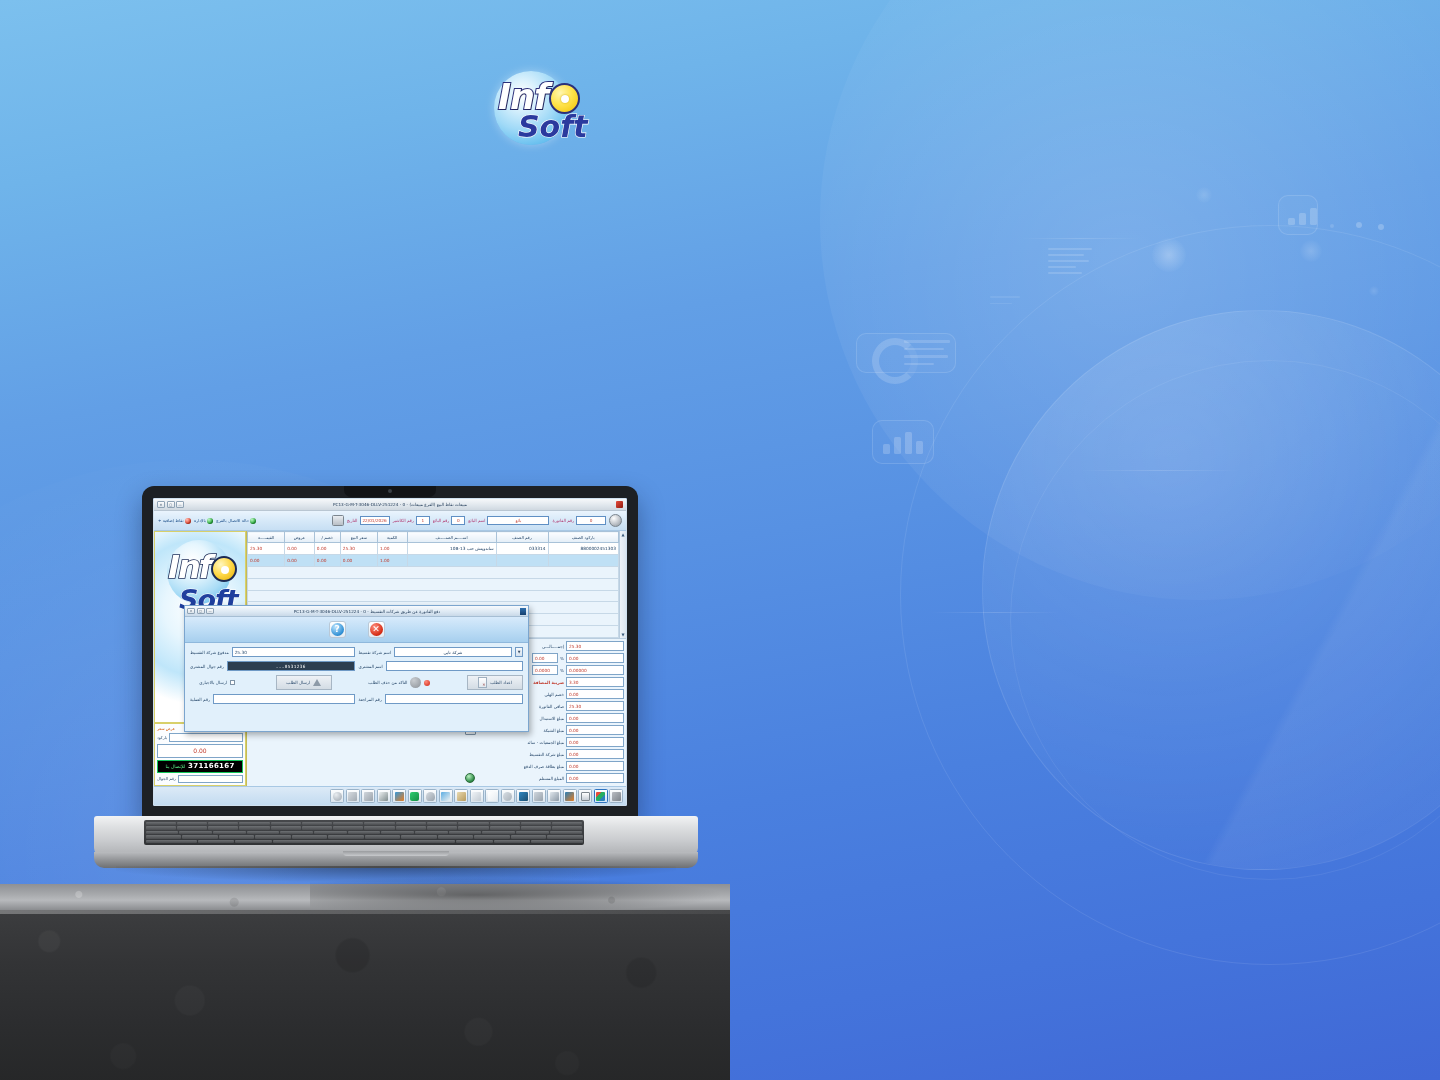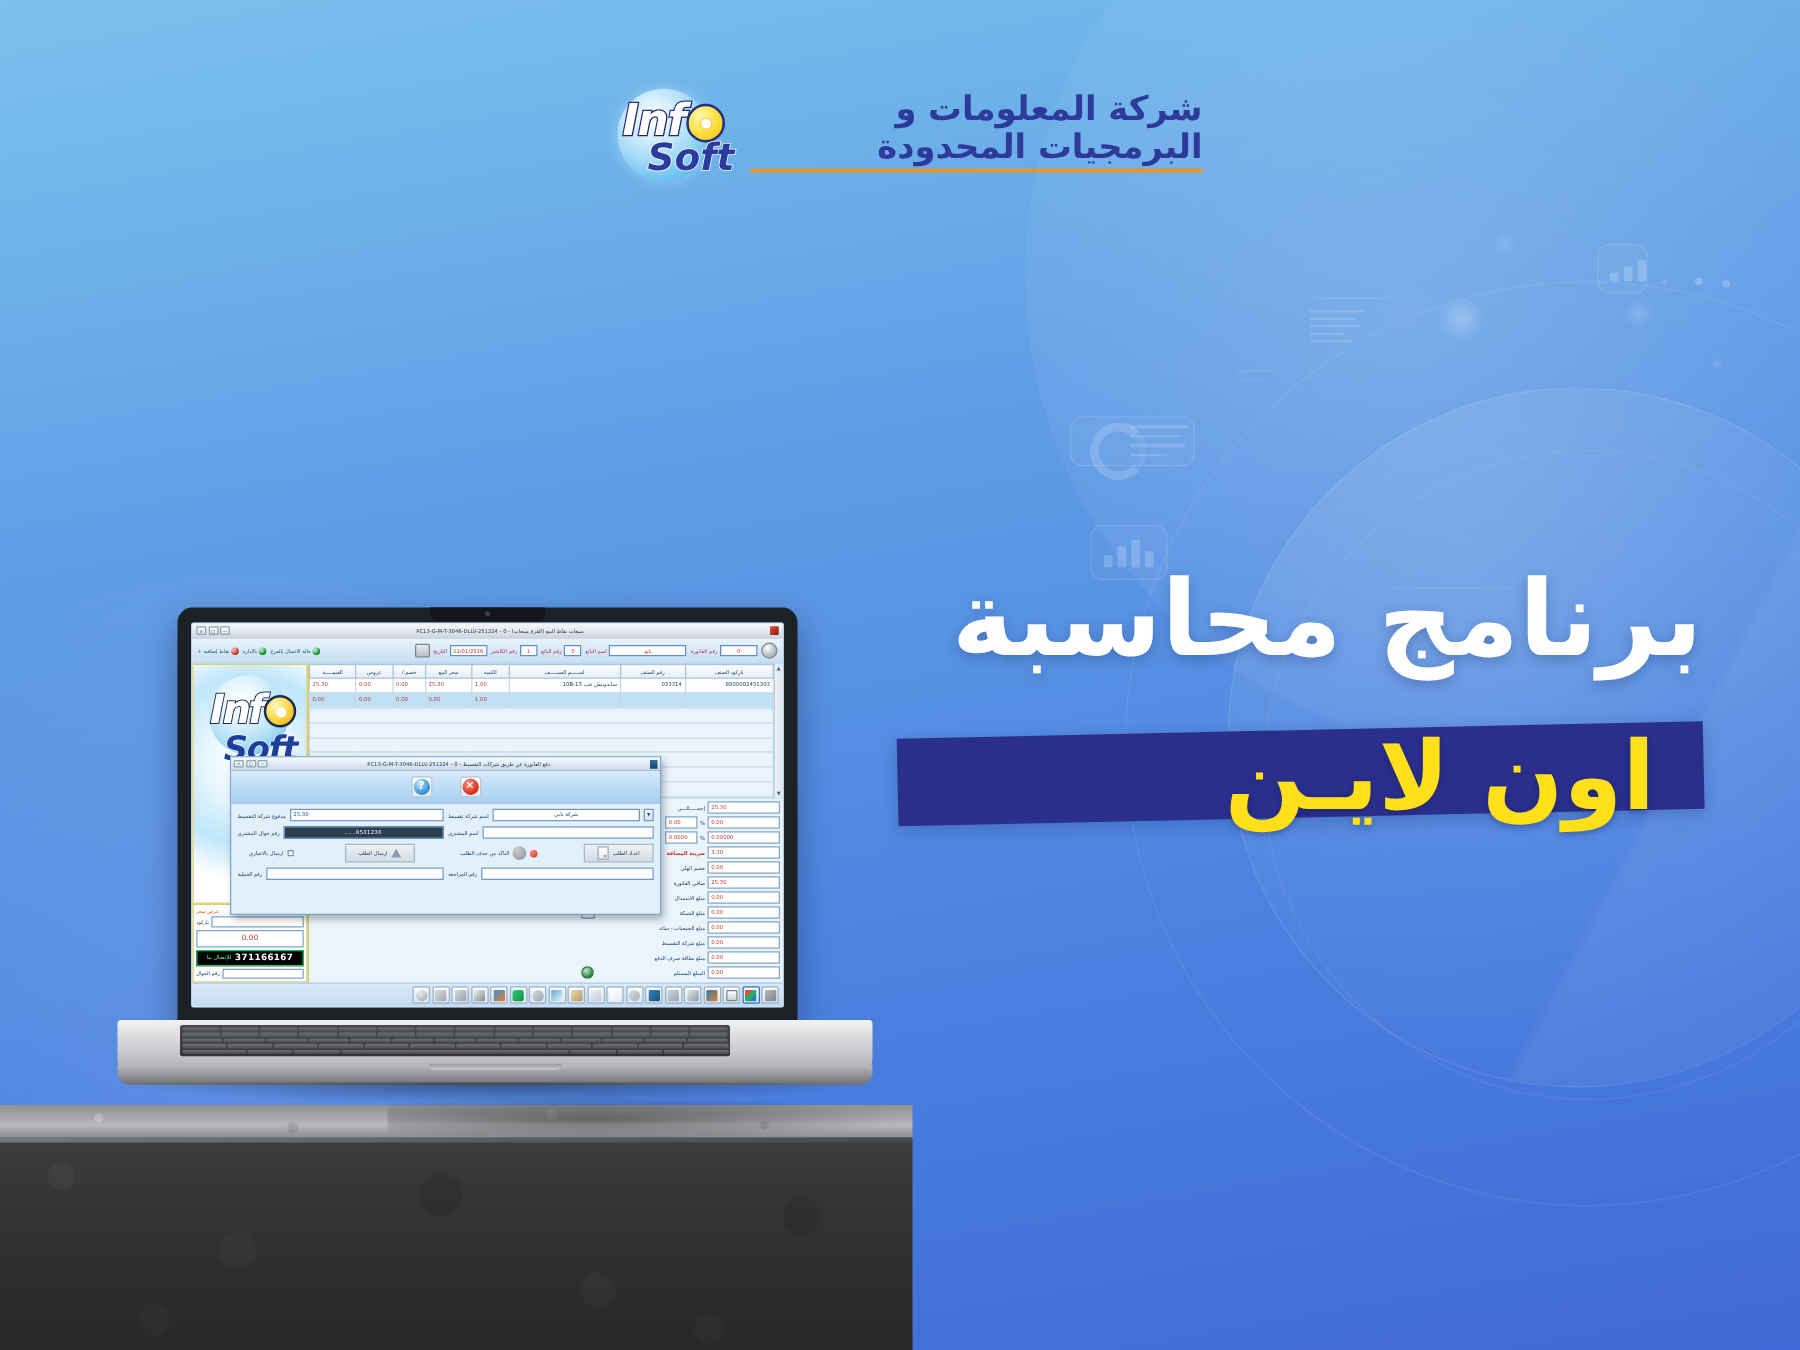--- a/index.html
+++ b/index.html
@@ -489,30 +489,24 @@
   </div>
 
   <div id="brand">
     <div class="logo-mark">
       <div class="logo-orb"></div>
       <div class="logo-info">Inf</div>
       <div class="logo-o"></div>
       <div class="logo-soft">Soft</div>
     </div>
     <div class="brand-text">
-      <div class="brand-ar">شركة المعلومات و البرمجيات المحدودة</div>
       <div class="brand-rule"></div>
     </div>
   </div>
 
-  <div id="headline">
-    <div class="head-1">برنامج محاسبة</div>
-    <div class="head-band"></div>
-    <div class="head-2">اون لايـن</div>
-  </div>
 
   <div id="pedestal">
     <div class="ped-top">
         <div class="ped-top-tex"></div>
       </div>
     <div class="ped-shadow"></div>
     <div class="ped-face">
         <div class="ped-face-tex"></div>
       </div>
     <div class="ped-highlight"></div>

